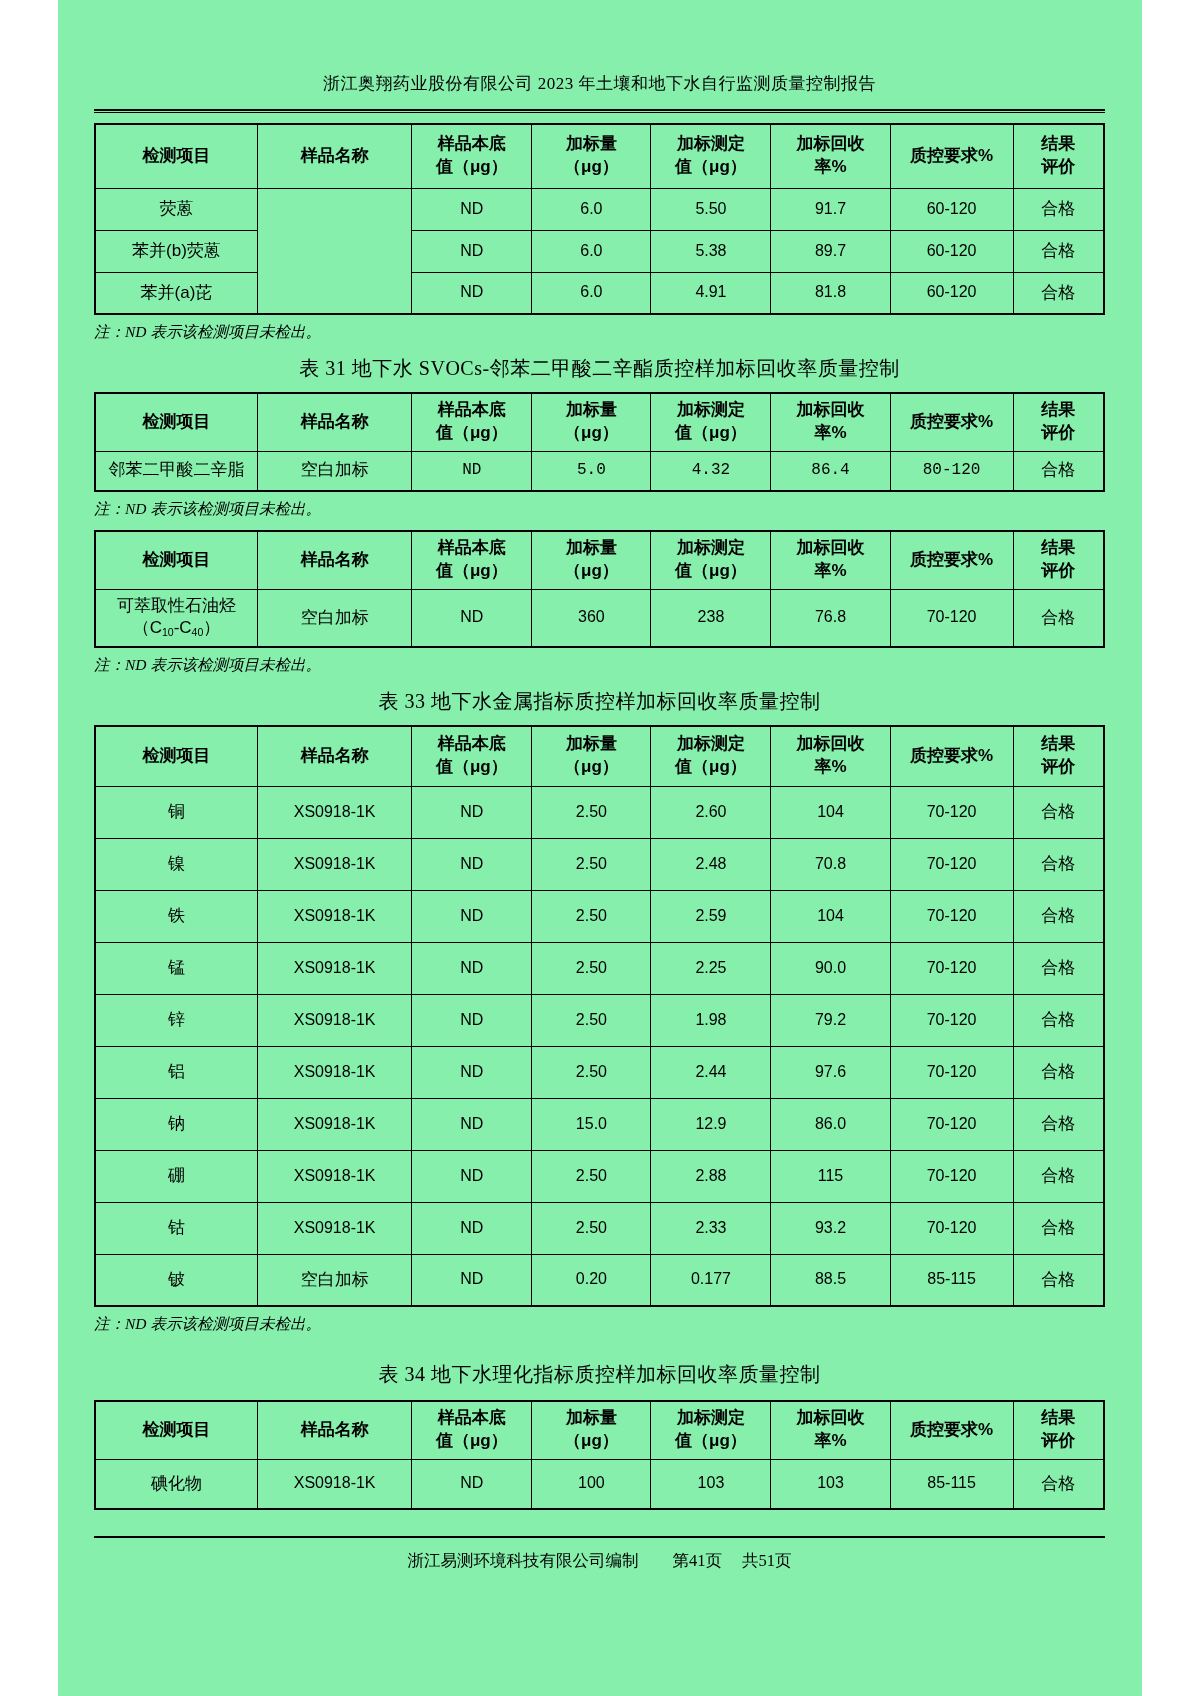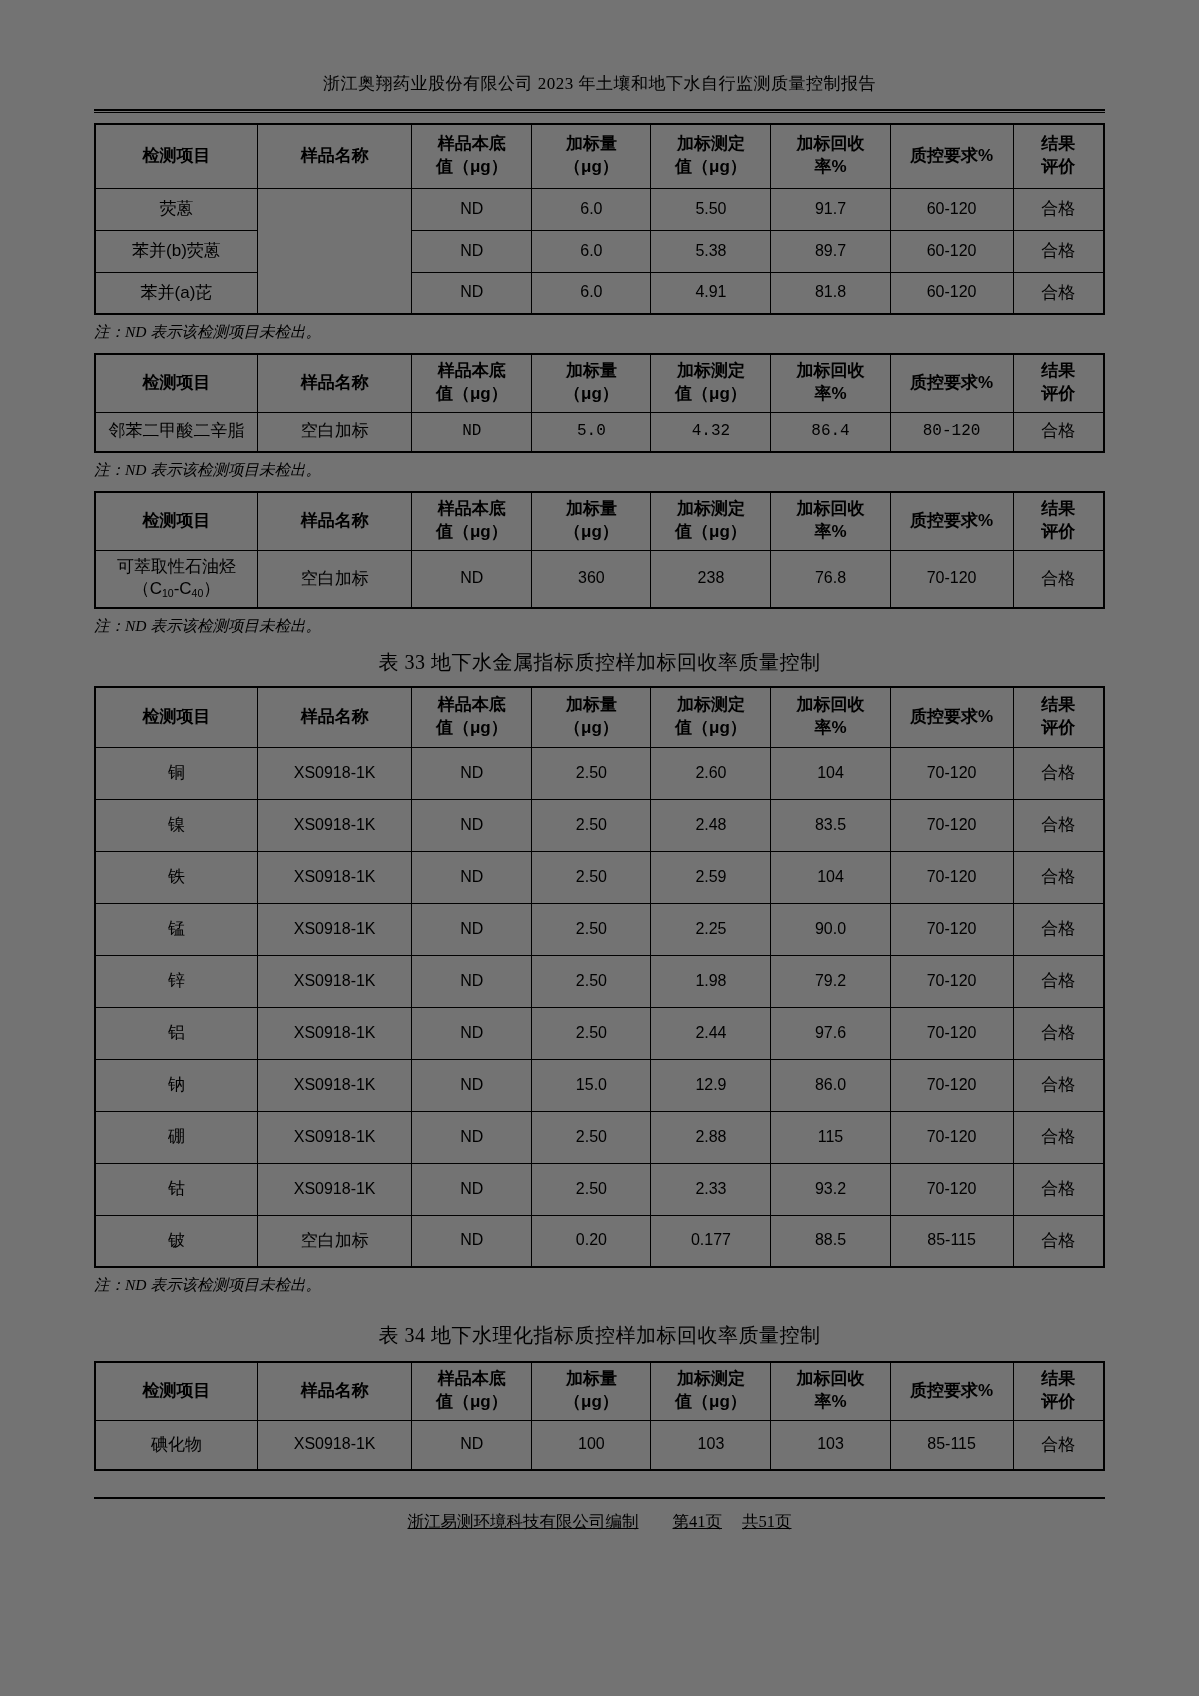--- a/index.html
+++ b/index.html
@@ -1,21 +1,21 @@
 <!DOCTYPE html>
 <html><head>
 <meta charset="utf-8">
 <style>
   * { margin:0; padding:0; box-sizing:border-box; }
   html,body { background:#ffffff; }
   .page {
     position:relative;
-    width:1199px; height:1696px;
+    width:1084px; height:1696px;
     margin:0 auto;
-    background:#737373;
+    background:#86efac;
     color:#000;
     font-family:"Liberation Serif","DejaVu Serif",serif;
     overflow:hidden;
   }
   .content { width:1011px; margin:0 auto; }
 
   .doc-title {
     padding-top:72px;
     text-align:center;
     font-size:17px;
@@ -84,21 +84,20 @@
   .t33 th   { height:60px; } .t33 td   { height:52px; }
   .t34 th   { height:58px; } .t34 td   { height:50px; }
 
   sub { font-size:0.62em; vertical-align:-0.28em; }
 
   .footer-rule { margin-top:26px; border-top:2px solid #000; }
   .page-footer {
     margin-top:12px;
     text-align:center;
     font-size:16.5px;
-    text-decoration:underline;
   }
   .page-footer .gap-lg { margin-left:34px; }
   .page-footer .gap-sm { margin-left:20px; }
 </style>
 </head>
 <body>
 
 <div class="page">
   <div class="content">
 
@@ -178,20 +177,21 @@
           <td>6.0</td>
           <td>4.91</td>
           <td>81.8</td>
           <td>60-120</td>
           <td class="zh">合格</td>
         </tr>
       </tbody>
     </table>
     <div class="note">注：ND 表示该检测项目未检出。</div>
 
+    <div class="tbl-title mt12">表 31 地下水 SVOCs-邻苯二甲酸二辛酯质控样加标回收率质量控制</div>
     <table class="qc t31 mt">
       <colgroup>
           <col class="c1">
           <col class="c2">
           <col class="c3">
           <col class="c4">
           <col class="c5">
           <col class="c6">
           <col class="c7">
           <col class="c8">
@@ -367,21 +367,21 @@
           <td>104</td>
           <td>70-120</td>
           <td class="zh">合格</td>
         </tr>
         <tr>
           <td class="zh">镍</td>
           <td>XS0918-1K</td>
           <td>ND</td>
           <td>2.50</td>
           <td>2.48</td>
-          <td>83.5</td>
+          <td>70.8</td>
           <td>70-120</td>
           <td class="zh">合格</td>
         </tr>
         <tr>
           <td class="zh">铁</td>
           <td>XS0918-1K</td>
           <td>ND</td>
           <td>2.50</td>
           <td>2.59</td>
           <td>104</td>

